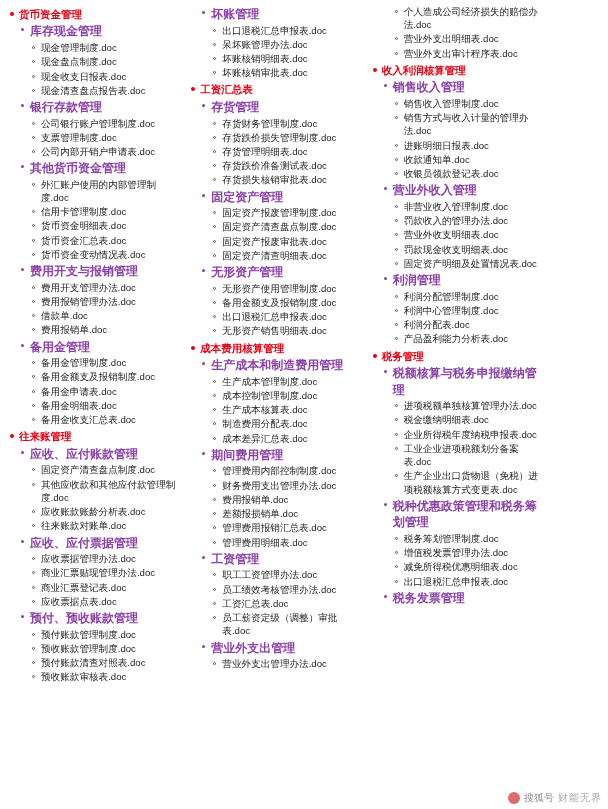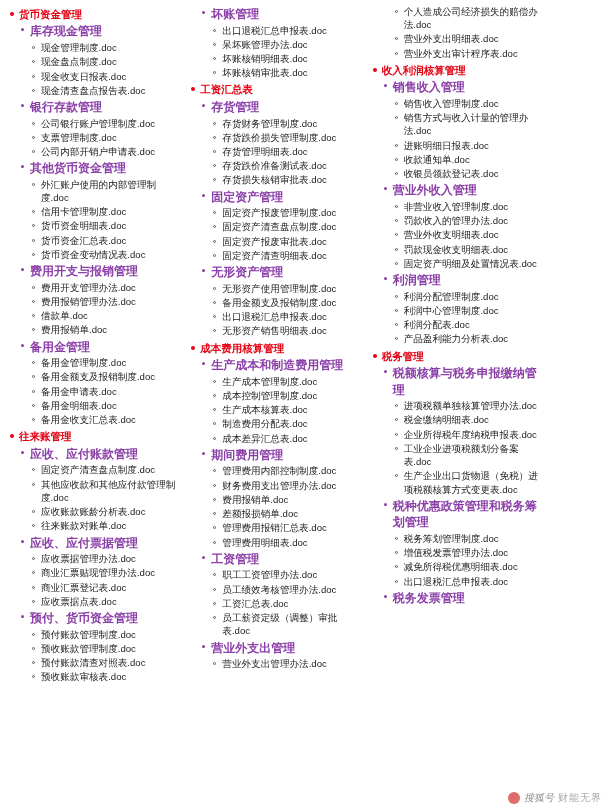--- a/index.html
+++ b/index.html
@@ -103,21 +103,21 @@
     color: #888;
     opacity: .85;
   }
   .wm-logo {
     width: 12px;
     height: 12px;
     border-radius: 50%;
     background: #d9534f;
     display: inline-block;
   }
-  .wm-text { color: #777; font-style: italic; }
+  .wm-text { color: #777; }
   .wm-text2 { color: #999; letter-spacing: 1px; text-align: center; }
 </style>
 </head>
 <body>
 
 <div class="page">
   <div class="col">
     <ul>
       <li class="lvl1">货币资金管理</li>
 
@@ -159,21 +159,21 @@
       <li class="lvl3">其他应收款和其他应付款管理制度.doc</li>
       <li class="lvl3">应收账款账龄分析表.doc</li>
       <li class="lvl3">往来账款对账单.doc</li>
 
       <li class="lvl2">应收、应付票据管理</li>
       <li class="lvl3">应收票据管理办法.doc</li>
       <li class="lvl3">商业汇票贴现管理办法.doc</li>
       <li class="lvl3">商业汇票登记表.doc</li>
       <li class="lvl3">应收票据点表.doc</li>
 
-      <li class="lvl2">预付、货币资金管理</li>
+      <li class="lvl2">预付、预收账款管理</li>
       <li class="lvl3">预付账款管理制度.doc</li>
       <li class="lvl3">预收账款管理制度.doc</li>
       <li class="lvl3">预付账款清查对照表.doc</li>
       <li class="lvl3">预收账款审核表.doc</li>
     </ul>
   </div>
 
   <div class="col">
     <ul>
       <li class="lvl2">坏账管理</li>

